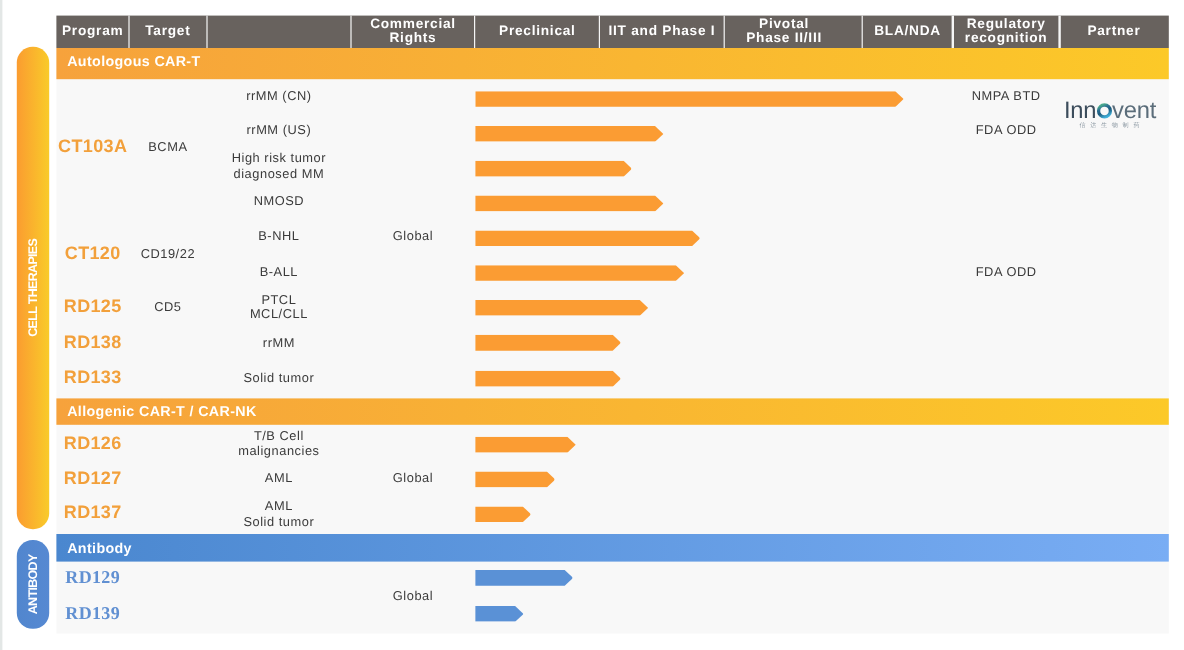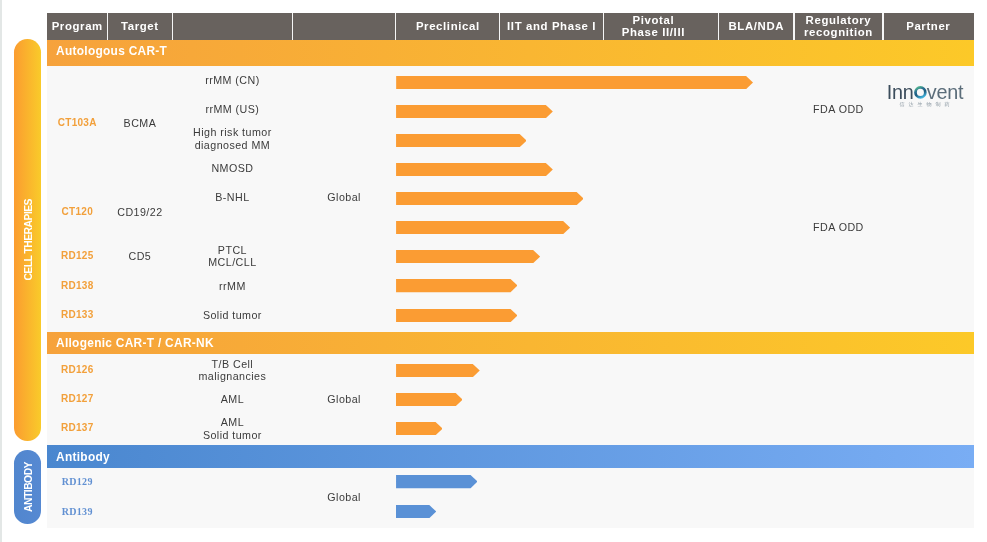--- a/index.html
+++ b/index.html
@@ -19,21 +19,21 @@
 
   .sect{position:absolute;left:0;width:927.2px;display:flex;align-items:center;}
   .sect .slabel{margin-left:9px;color:#ffffff;font-size:11.9px;font-weight:bold;letter-spacing:.3px;
                 line-height:1;position:relative;}
   .sect.orange{background:linear-gradient(90deg,#f6a23c 0%,#f9b632 52%,#fcc928 100%);}
   .sect.blue{background:linear-gradient(90deg,#4a87cf 0%,#79adf4 100%);}
 
   .cell{position:absolute;display:flex;flex-direction:column;align-items:center;justify-content:center;
         text-align:center;font-size:10.7px;color:#3b3b3b;line-height:12.6px;letter-spacing:0.45px;}
   .cell>div{position:relative;top:0.4px;}
-  .prog{font-weight:bold;font-size:10px;letter-spacing:.3px;}
+  .prog{font-weight:bold;font-size:15px;letter-spacing:.3px;}
   .prog.o{color:#f2a03b;}
   .prog.b{color:#6190d2;font-family:Liberation Serif, serif;}
 
   .bar{position:absolute;}
   .bar svg{display:block;}
 
   .pill{position:absolute;display:flex;align-items:center;justify-content:center;}
   .pill .plabel{writing-mode:vertical-rl;transform:rotate(180deg);color:#fff;font-size:10.4px;
                 font-weight:bold;letter-spacing:-0.55px;position:relative;left:2.1px;line-height:1;}
   .pill.orange{background:linear-gradient(90deg,#fb9c30 0%,#f9cb2a 100%);}
@@ -55,20 +55,24 @@
   <div class="table" id="table">
     <div class="hdr" id="hdr">
         <div class="hcell" style="left: 0px; width: 60.5px;">
           <div>Program</div>
         </div>
         <div class="hcell" style="left: 60.5px; width: 64.8px;">
           <div>Target</div>
         </div>
         <div class="hsep" style="left: 59.8px;"></div>
         <div class="hsep" style="left: 124.6px;"></div>
+        <div class="hcell" style="left: 245.5px; width: 103.3px;">
+          <div>Commercial</div>
+          <div>Rights</div>
+        </div>
         <div class="hsep" style="left: 244.8px;"></div>
         <div class="hcell" style="left: 348.8px; width: 104px;">
           <div>Preclinical</div>
         </div>
         <div class="hsep" style="left: 348.1px;"></div>
         <div class="hcell" style="left: 452.8px; width: 103.6px;">
           <div>IIT and Phase I</div>
         </div>
         <div class="hsep" style="left: 452.1px;"></div>
         <div class="hcell" style="left: 556.4px; width: 100px;">
@@ -95,20 +99,23 @@
       </div>
       <div class="sect orange" style="top: 319.1px; height: 22.6px;">
         <span class="slabel" style="top: 1.3px;">Allogenic CAR-T / CAR-NK</span>
       </div>
       <div class="sect blue" style="top: 432.3px; height: 23.2px;">
         <span class="slabel" style="top: 1.6px;">Antibody</span>
       </div>
       <div class="cell " style="left: 125.3px; width: 120.2px; top: 52.25px; height: 30px;">
         <div>rrMM (CN)</div>
       </div>
+      <div class="cell " style="left: 747px; width: 88.9px; top: 52.25px; height: 30px;">
+        <div>NMPA BTD</div>
+      </div>
       <div class="bar" style="left: 348.8px; top: 63px;">
         <svg width="357.2" height="13.2" viewBox="0 0 357.2 13.2">
           <path d="M0 0 H350.2 L357.2 6.6 L350.2 13.2 H0 Z" fill="#fb9c33"></path>
         </svg>
       </div>
       <div class="cell " style="left: 125.3px; width: 120.2px; top: 81.63px; height: 30px;">
         <div>rrMM (US)</div>
       </div>
       <div class="cell " style="left: 747px; width: 88.9px; top: 81.63px; height: 30px;">
         <div>FDA ODD</div>
@@ -138,20 +145,23 @@
       <div class="cell " style="left: 125.3px; width: 120.2px; top: 169.77px; height: 30px;">
         <div>B-NHL</div>
       </div>
       <div class="cell " style="left: 245.5px; width: 103.3px; top: 169.77px; height: 30px;">
         <div>Global</div>
       </div>
       <div class="bar" style="left: 348.8px; top: 179.5px;">
         <svg width="187.7" height="13.2" viewBox="0 0 187.7 13.2">
           <path d="M0 0 H180.7 L187.7 6.6 L180.7 13.2 H0 Z" fill="#fb9c33"></path>
         </svg>
+      </div>
+      <div class="cell " style="left: 125.3px; width: 120.2px; top: 199.15px; height: 30px;">
+        <div>B-ALL</div>
       </div>
       <div class="cell " style="left: 747px; width: 88.9px; top: 199.15px; height: 30px;">
         <div>FDA ODD</div>
       </div>
       <div class="bar" style="left: 348.8px; top: 208.62px;">
         <svg width="174.2" height="13.2" viewBox="0 0 174.2 13.2">
           <path d="M0 0 H167.2 L174.2 6.6 L167.2 13.2 H0 Z" fill="#fb9c33"></path>
         </svg>
       </div>
       <div class="cell " style="left: 125.3px; width: 120.2px; top: 228.53px; height: 30px; text-align: center;">

